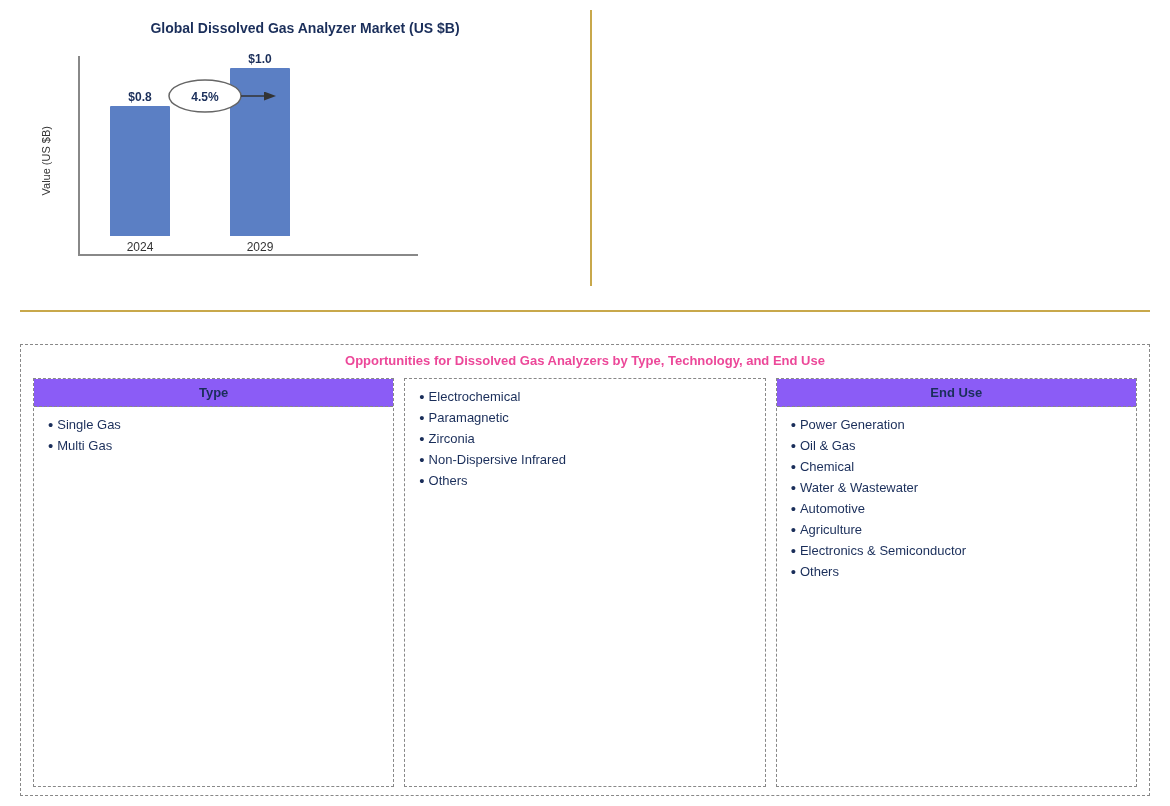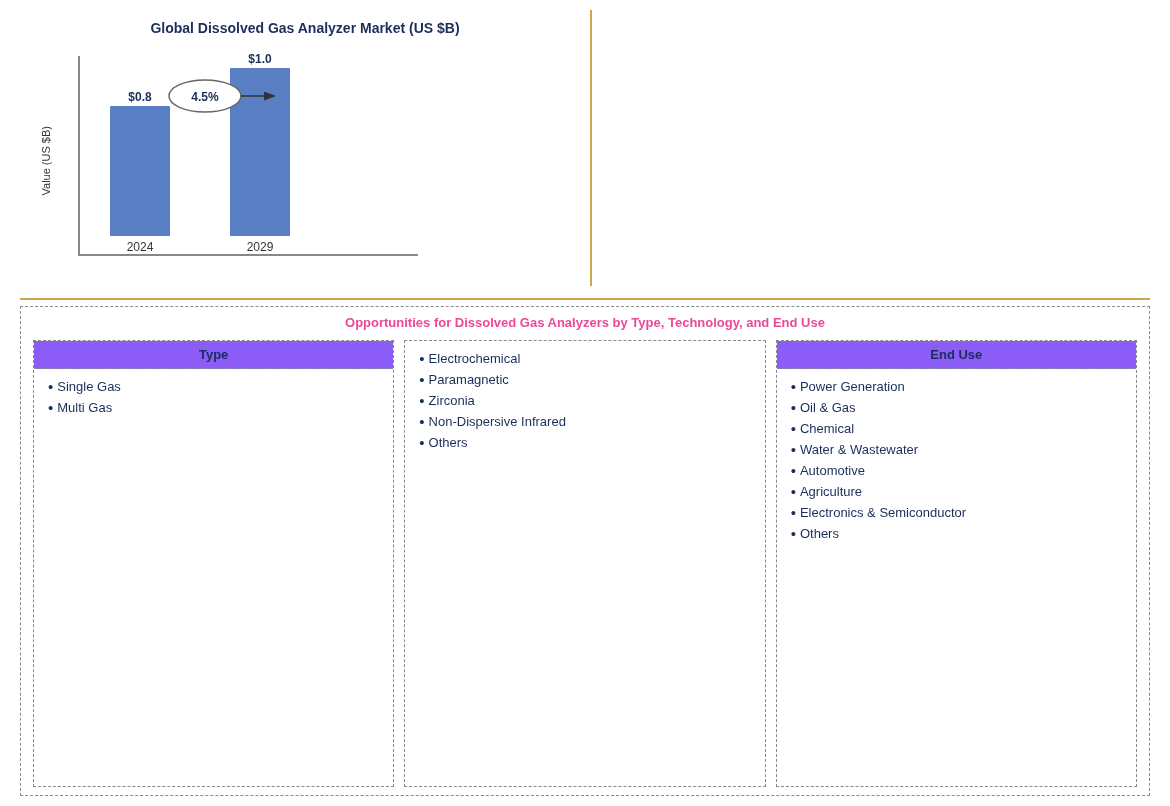--- a/index.html
+++ b/index.html
@@ -13,22 +13,22 @@
       flex-direction: column;
       padding: 10px 20px;
     }
 
     
     .top-section {
       display: flex;
       flex-direction: row;
       width: 100%;
       border-bottom: 2px solid #c8a84b;
-      padding-bottom: 12px;
-      margin-bottom: 2px;
+      padding-bottom: 24px;
+      margin-bottom: 28px;
       flex: 0 0 auto;
     }
 
     
     .chart-section {
       flex: 0 0 560px;
       display: flex;
       flex-direction: column;
       align-items: center;
       padding: 10px 10px 10px 20px;

